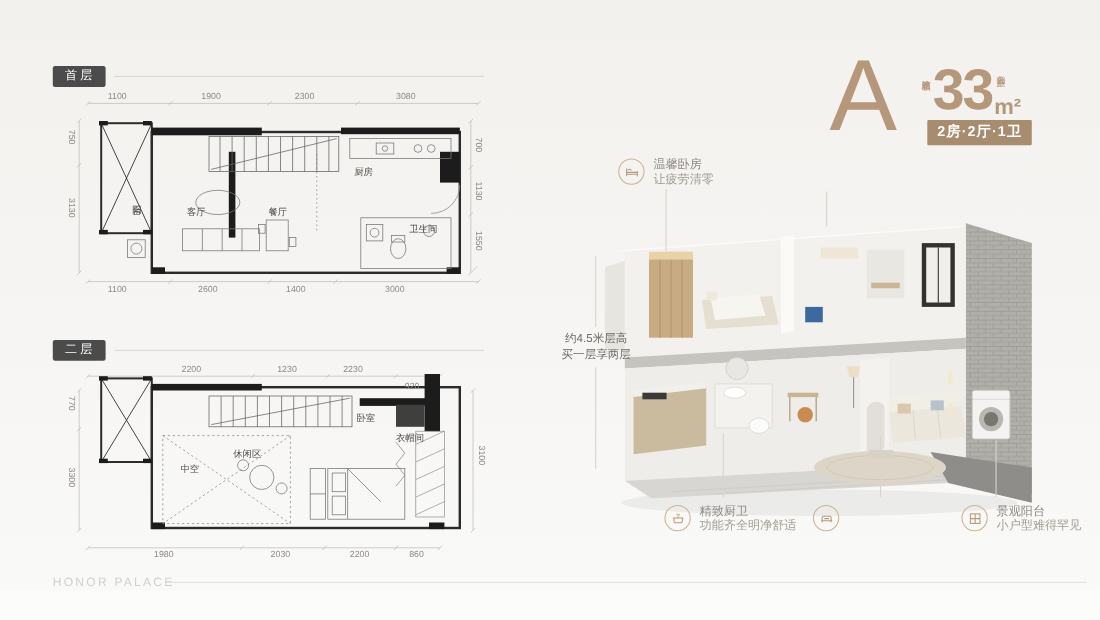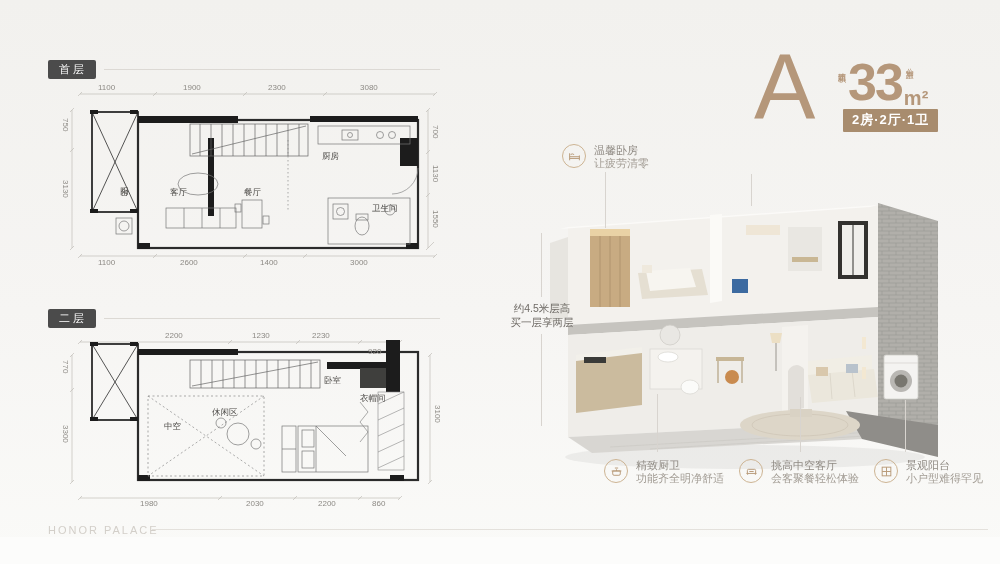--- a/index.html
+++ b/index.html
@@ -379,24 +379,20 @@
     </span>
   </div>
 
   <div class="vline" style="left:800px;top:397px;height:55px;"></div>
   <div class="callout" style="left:739px;top:459px;">
     <span class="ring">
       <svg width="13" height="13" viewBox="0 0 12 12" fill="none" stroke="#b89a79" stroke-width="0.9">
         <path d="M2.2 7.8 V5 a1 1 0 0 1 1 -1 h5.6 a1 1 0 0 1 1 1 v2.8 M1.3 7.8 H10.7 M2.4 7.8 V9 M9.6 7.8 V9 M4 6 H8"></path>
       </svg>
     </span>
-    <span class="txt">
-      <span class="t">挑高中空客厅</span>
-      <span class="d">会客聚餐轻松体验</span>
-    </span>
   </div>
 
   <div class="vline" style="left:905px;top:400px;height:52px;"></div>
   <div class="callout" style="left:874px;top:459px;">
     <span class="ring">
       <svg width="13" height="13" viewBox="0 0 12 12" fill="none" stroke="#b89a79" stroke-width="0.9">
         <rect x="2" y="2" width="8" height="8"></rect>
         <path d="M6 2 V10 M2 6 H10"></path>
       </svg>
     </span>

